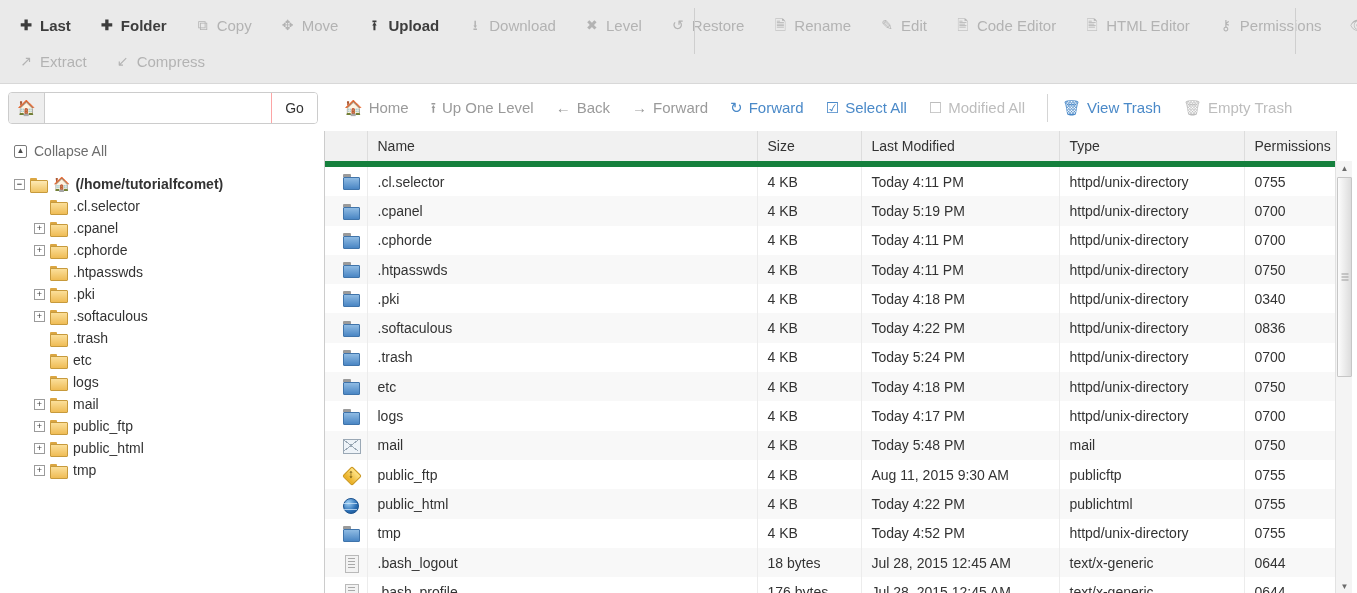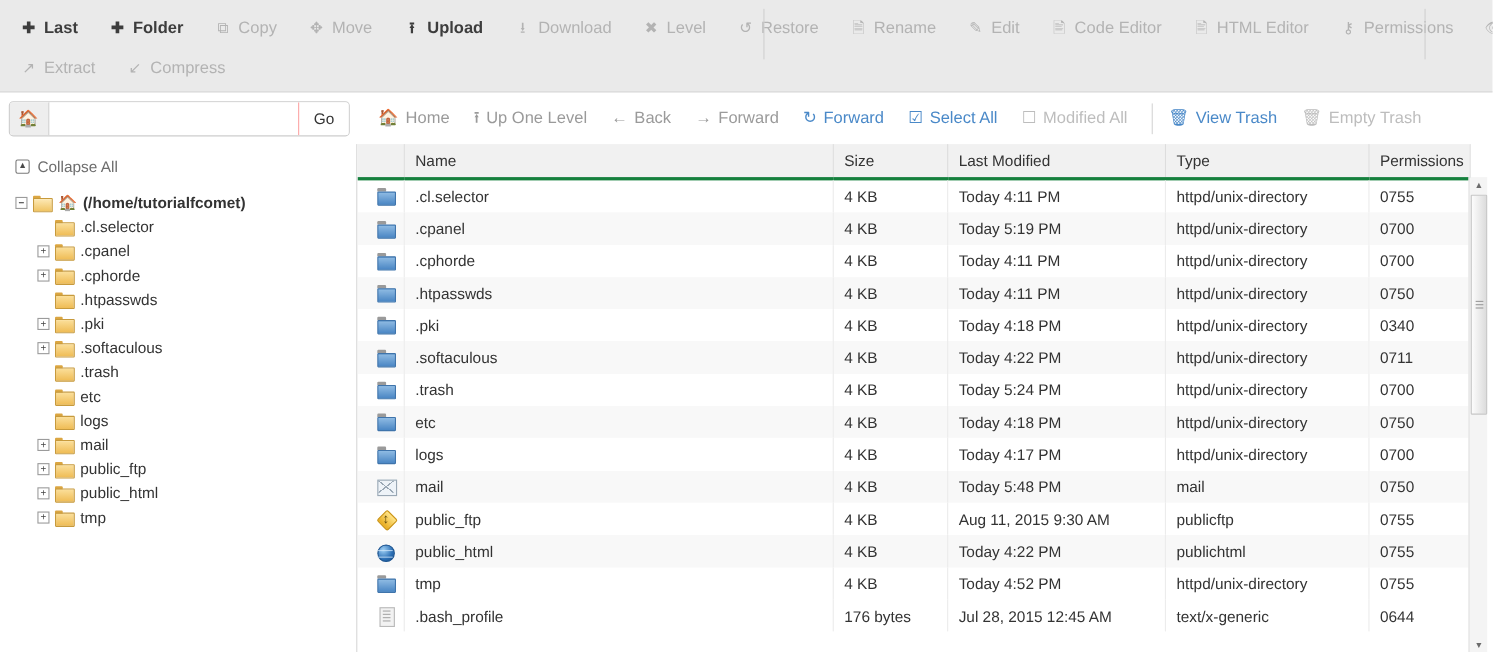--- a/index.html
+++ b/index.html
@@ -215,21 +215,21 @@
     overflow: hidden;
   }
   table.files {
     width: 1011px;
     border-collapse: collapse;
     table-layout: fixed;
     font-size: 14px;
   }
   table.files th {
     background: #f1f1f1;
-    border-bottom: 3px solid #15803d;
+    border-bottom: 6px solid #15803d;
     border-right: 1px solid #dddddd;
     text-align: left;
     font-weight: normal;
     color: #333;
     padding: 7px 0 7px 10px;
     height: 30px;
     font-size: 14px;
     cursor: pointer;
   }
   table.files th.first { border-right: 1px solid #dddddd; padding: 0; }
@@ -637,21 +637,21 @@
             <td>Today 4:18 PM</td>
             <td>httpd/unix-directory</td>
             <td>0340</td>
           </tr>
           <tr class="row-alt">
             <td class="iconcell"><span class="ficon dir"></span></td>
             <td>.softaculous</td>
             <td>4 KB</td>
             <td>Today 4:22 PM</td>
             <td>httpd/unix-directory</td>
-            <td>0711</td>
+            <td>0836</td>
           </tr>
           <tr class="row-norm">
             <td class="iconcell"><span class="ficon dir"></span></td>
             <td>.trash</td>
             <td>4 KB</td>
             <td>Today 5:24 PM</td>
             <td>httpd/unix-directory</td>
             <td>0700</td>
           </tr>
           <tr class="row-alt">
@@ -694,20 +694,28 @@
             <td>publichtml</td>
             <td>0755</td>
           </tr>
           <tr class="row-norm">
             <td class="iconcell"><span class="ficon dir"></span></td>
             <td>tmp</td>
             <td>4 KB</td>
             <td>Today 4:52 PM</td>
             <td>httpd/unix-directory</td>
             <td>0755</td>
+          </tr>
+          <tr class="row-alt">
+            <td class="iconcell"><span class="ficon file"></span></td>
+            <td>.bash_logout</td>
+            <td>18 bytes</td>
+            <td>Jul 28, 2015 12:45 AM</td>
+            <td>text/x-generic</td>
+            <td>0644</td>
           </tr>
           <tr class="row-norm">
             <td class="iconcell"><span class="ficon file"></span></td>
             <td>.bash_profile</td>
             <td>176 bytes</td>
             <td>Jul 28, 2015 12:45 AM</td>
             <td>text/x-generic</td>
             <td>0644</td>
           </tr>
         </tbody>

